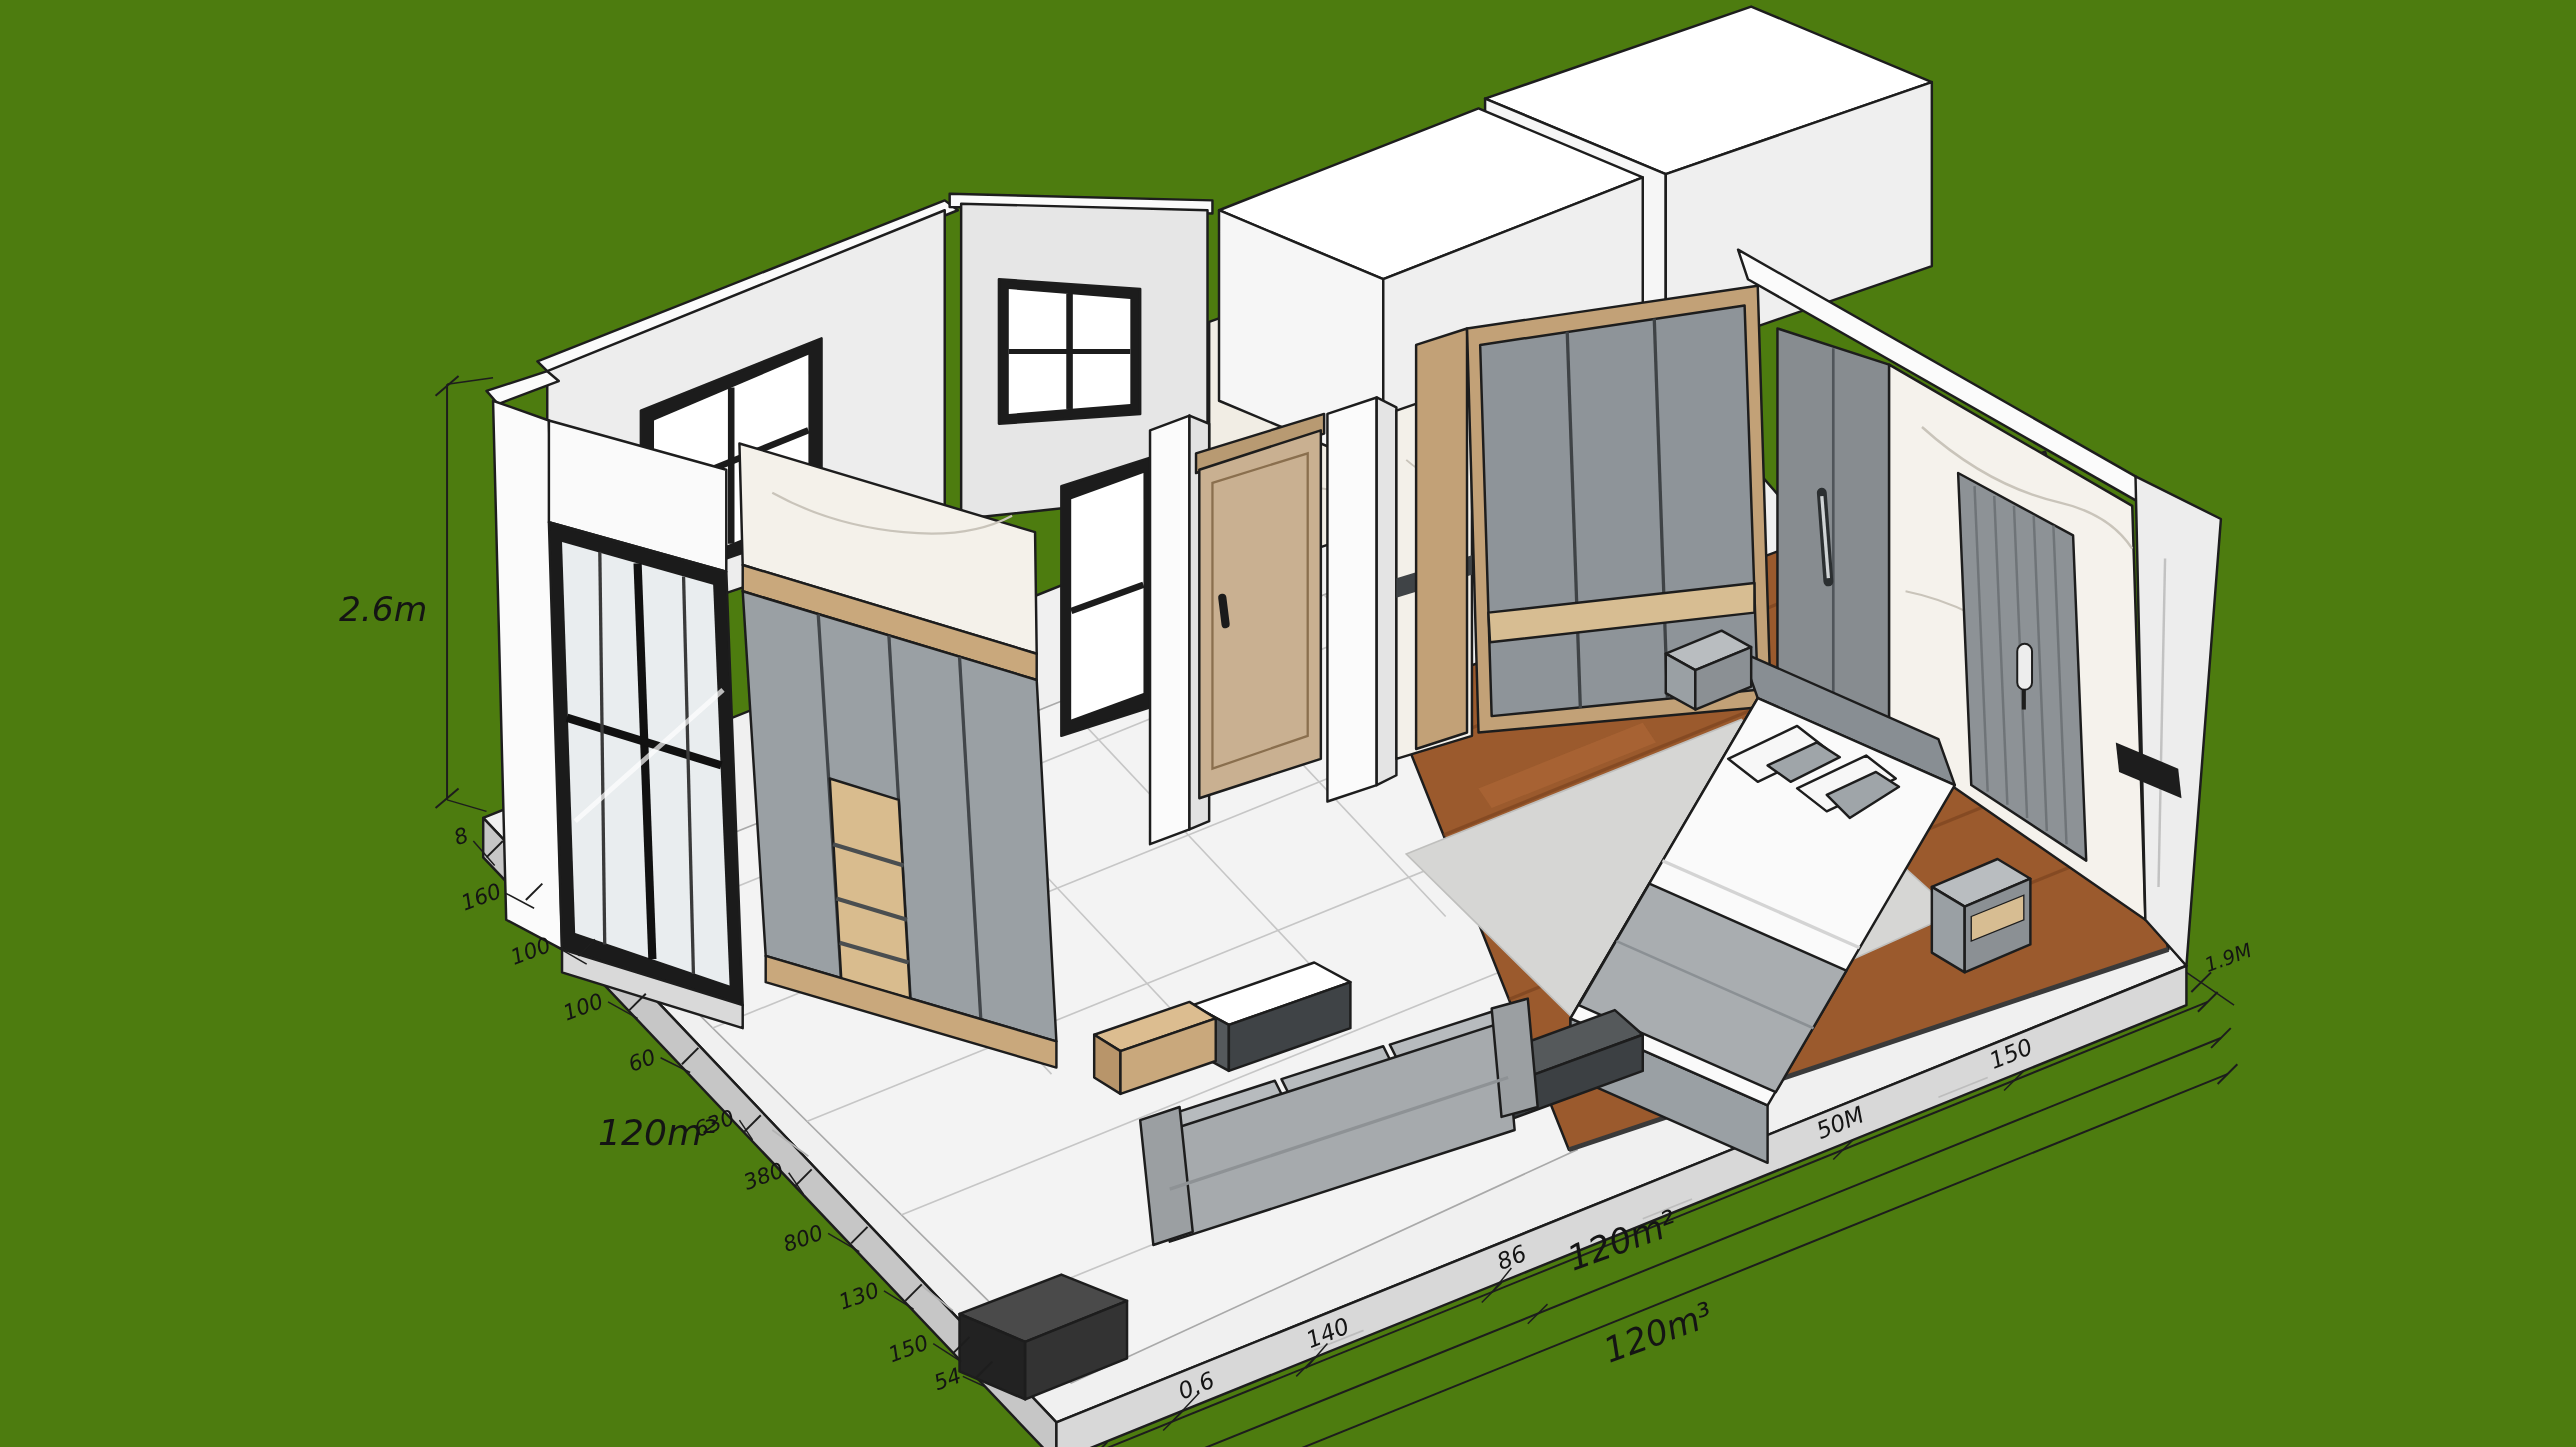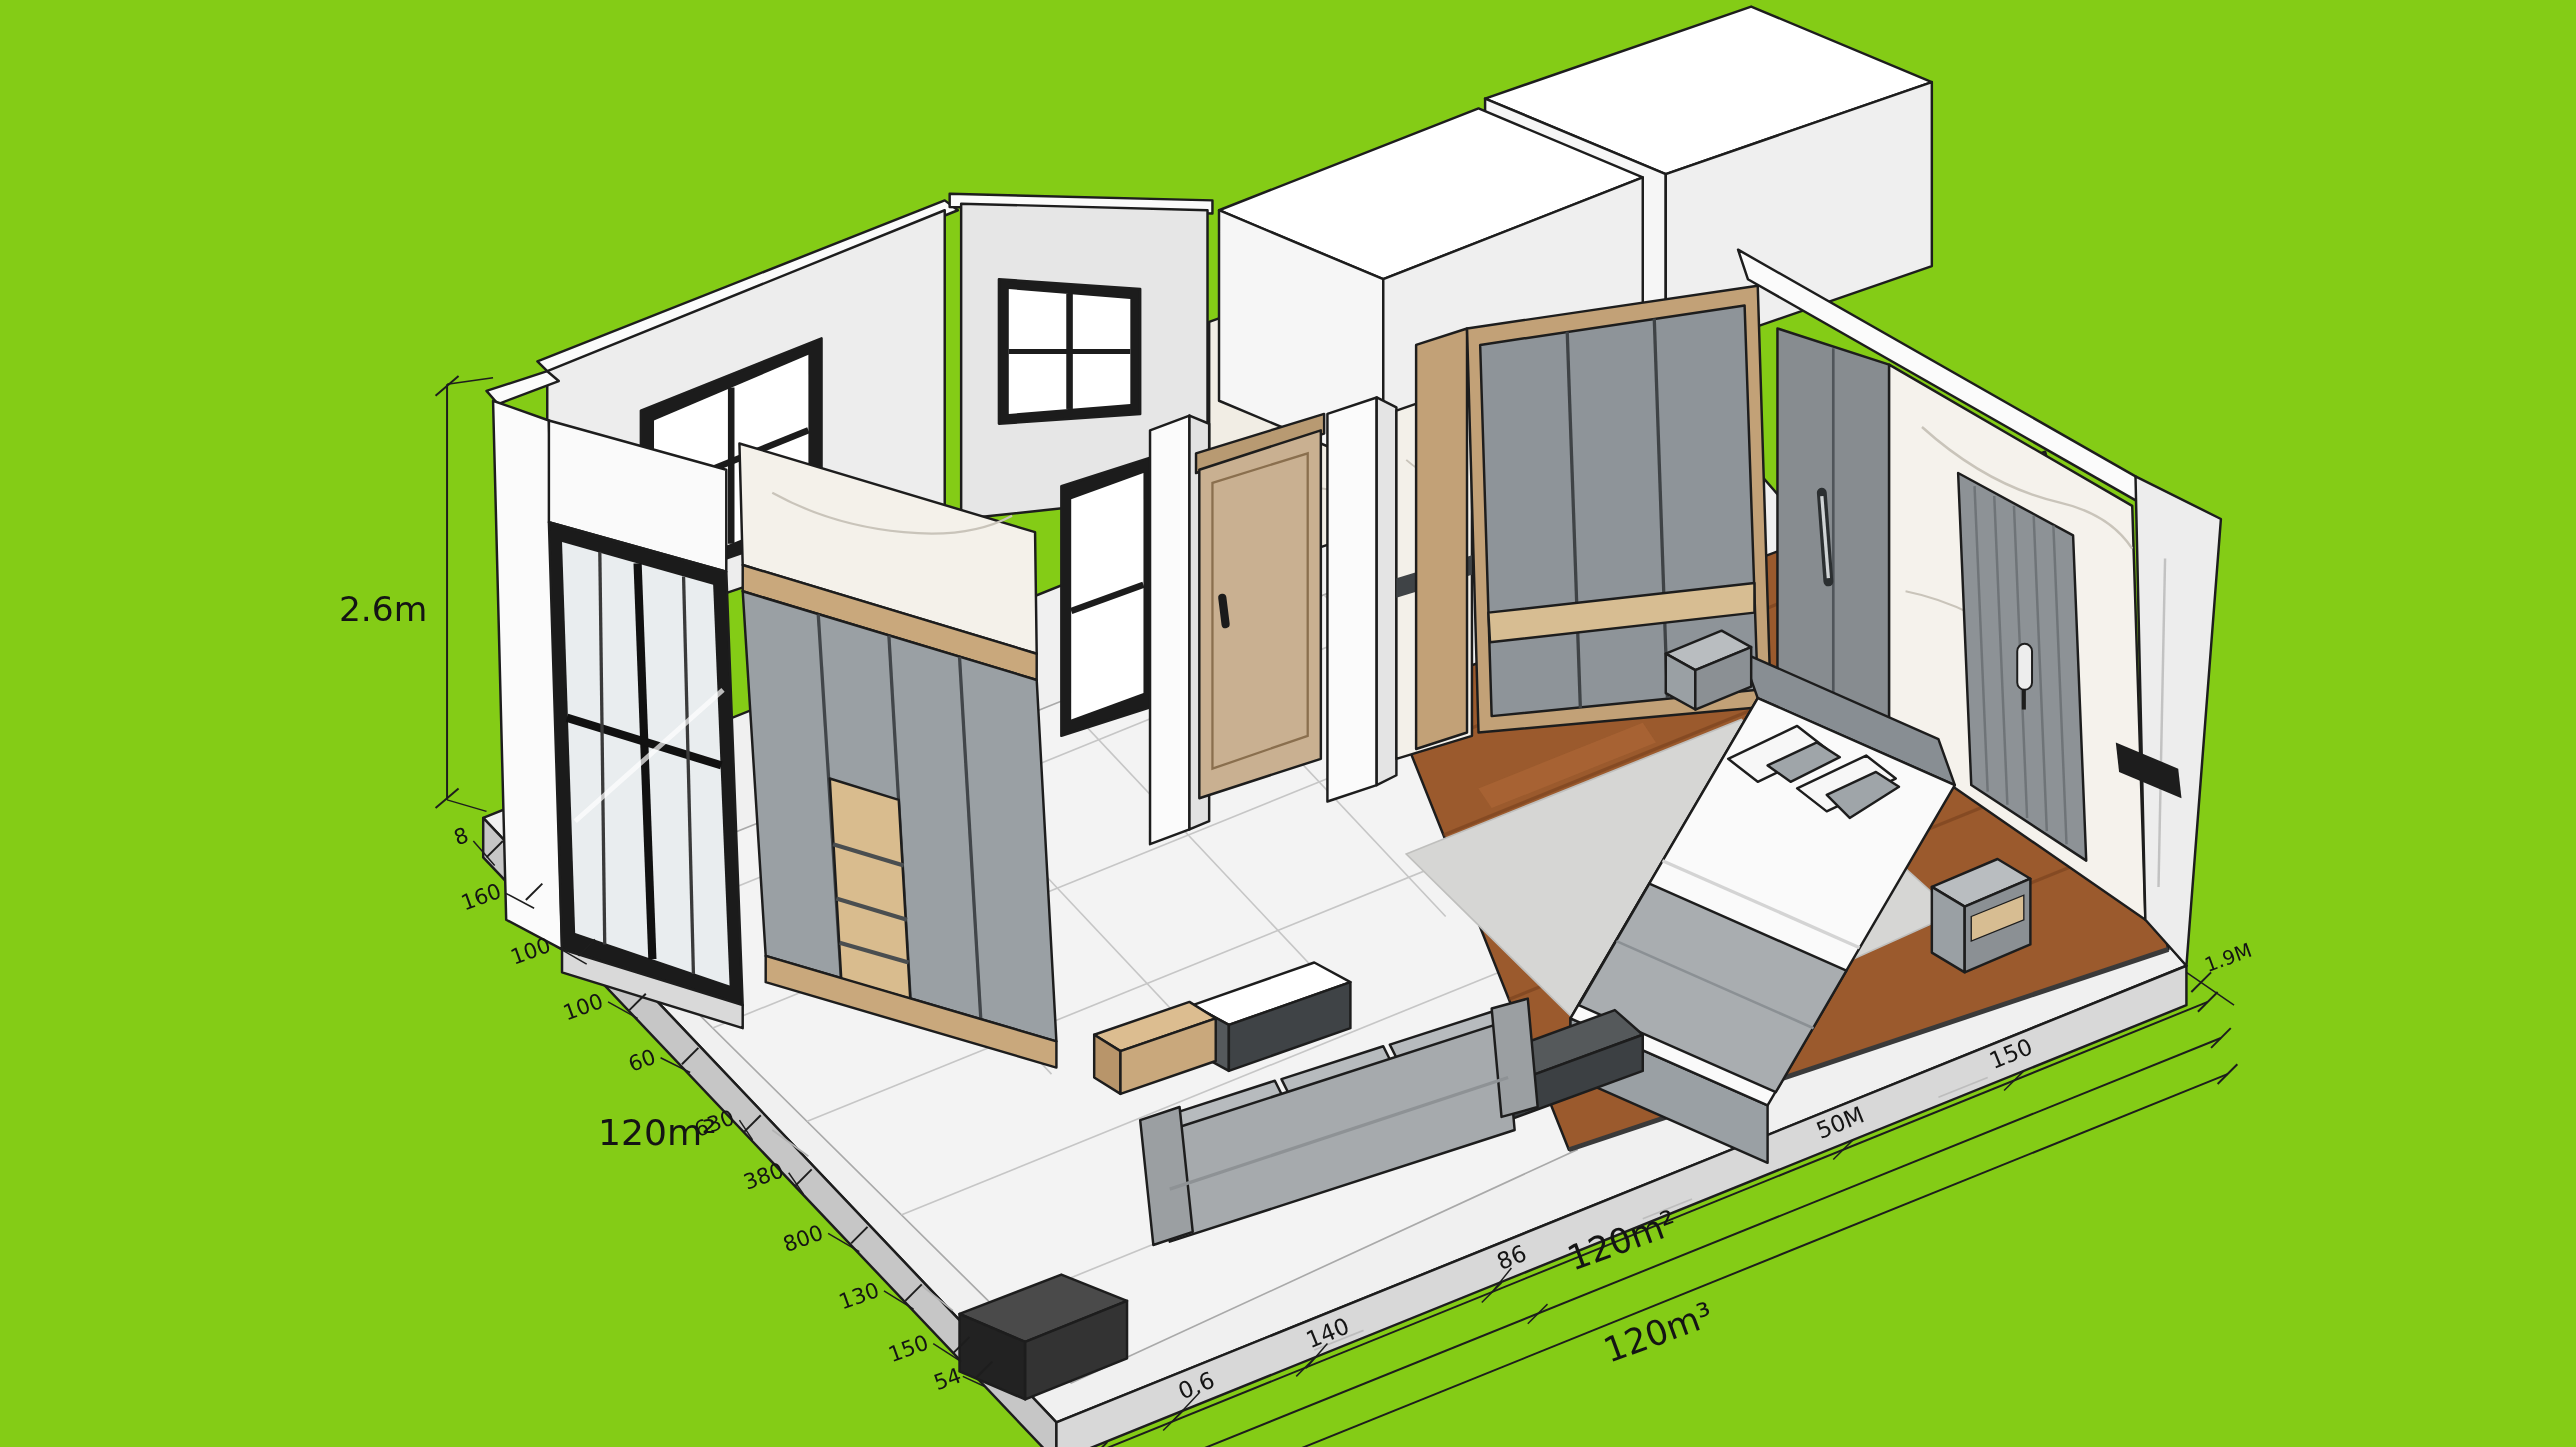--- a/index.html
+++ b/index.html
@@ -1,17 +1,17 @@
 <!DOCTYPE html>
 <html style="font-size:10.3px"><head>
 <meta charset="utf-8">
 <style>
   html,body{margin:0;padding:0;background:#ffffff;}
-  .stage{width:100vw;height:100vh;overflow:hidden;background:#84cc16;
-         font-family:"DejaVu Sans",sans-serif;}
+  .stage{width:100vw;height:100vh;overflow:hidden;background:#4d7c0f;
+         font-family:"DejaVu Sans",sans-serif;font-style:italic;}
   svg{width:100%;height:100%;display:block;}
   .ol{stroke:#1d1d1d;stroke-width:1.5;stroke-linejoin:round;}
   .thin{stroke:#1d1d1d;stroke-width:0.9;}
   .dim{stroke:#1d1d1d;stroke-width:1.2;fill:none;}
   text{fill:#141414;}
   .num{font-size:13px;}
   .numb{font-size:14px;}
   .area{font-size:22px;}
 </style>
 </head>

